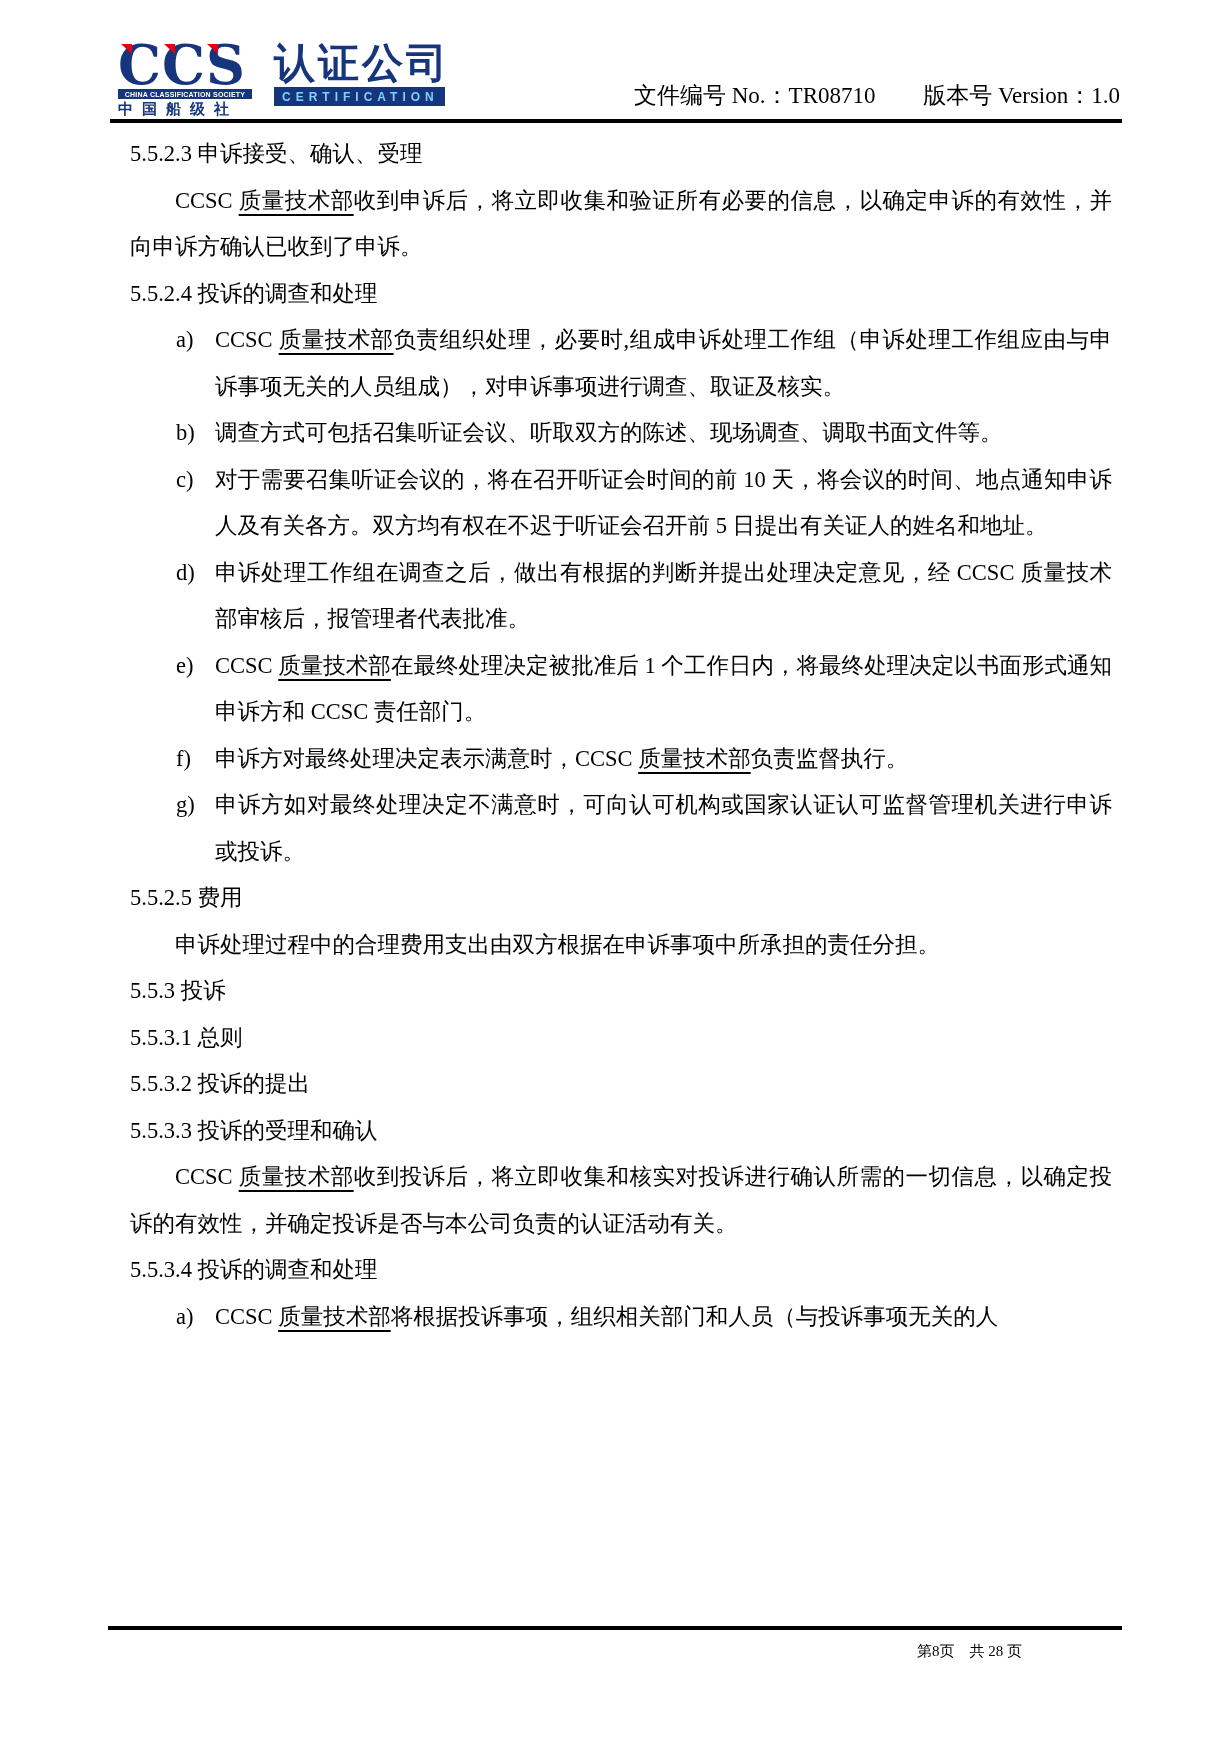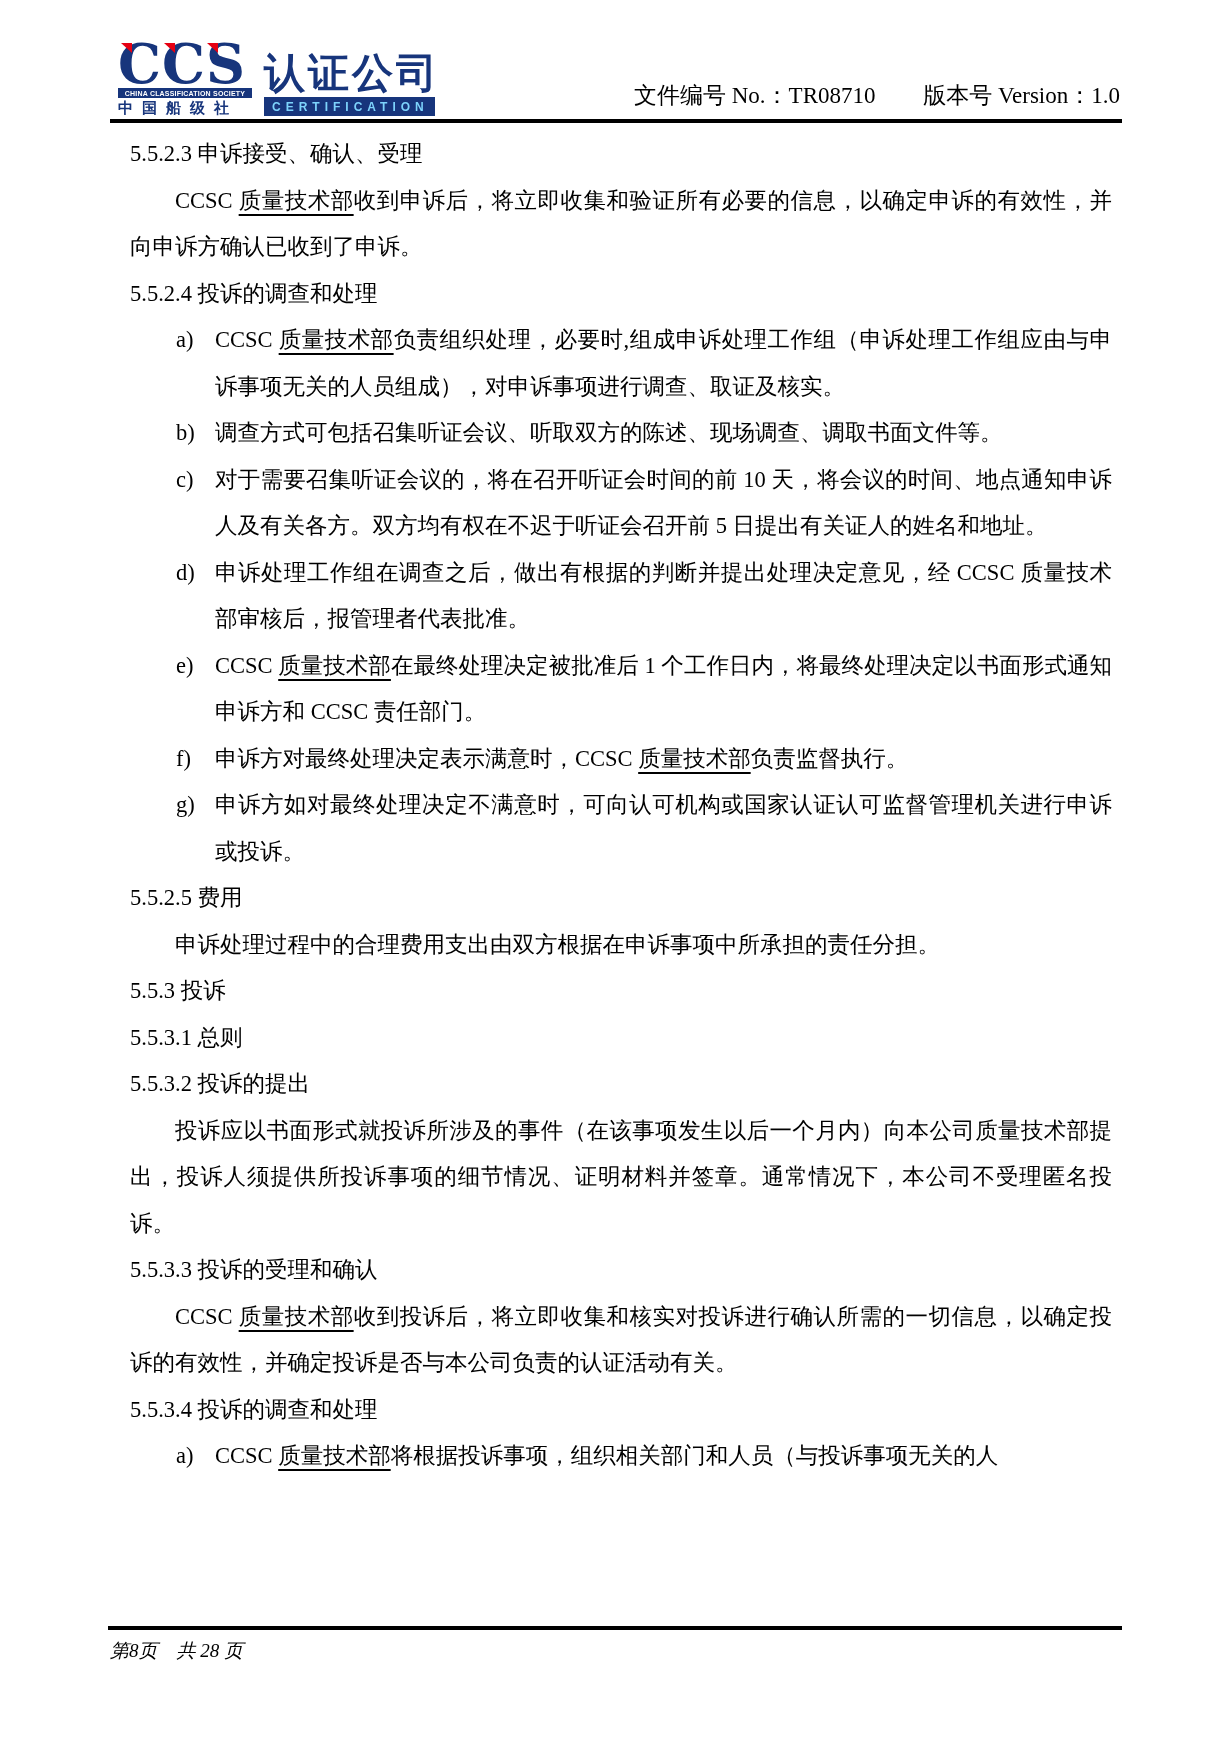--- a/index.html
+++ b/index.html
@@ -46,21 +46,21 @@
   }
   .society-cn {
     margin-top: 1px;
     color: #17357c;
     font-family: Liberation Sans, sans-serif;
     font-weight: bold;
     font-size: 15px;
     letter-spacing: 9px;
     white-space: nowrap;
   }
-  .logo-right { margin-left: 12px; padding-bottom: 2px; }
+  .logo-right { margin-left: 22px; padding-bottom: 13px; }
   .company-cn {
     color: #17357c;
     font-family: "Liberation Sans", sans-serif;
     font-weight: bold;
     font-size: 41px;
     line-height: 42px;
     letter-spacing: 3px;
     white-space: nowrap;
   }
   .cert-bar {
@@ -115,25 +115,24 @@
     right: 110px;
     top: 1626px;
     height: 4px;
     background: #000;
   }
   .footer-text {
     position: absolute;
     left: 110px;
     width: 1012px;
     top: 1636px;
-    text-align: left;
-    font-size: 19px;
+    text-align: right;
+    font-size: 15px;
     line-height: 30px;
     padding-right: 100px;
-    font-style: italic;
   }
 </style>
 </head>
 <body>
 
 <div class="page">
 
   <header>
     <div class="logo">
       <div class="logo-left">
@@ -192,21 +191,20 @@
     <div class="item">
       <span class="letter">g)</span>
       <span class="itext">申诉方如对最终处理决定不满意时，可向认可机构或国家认证认可监督管理机关进行申诉或投诉。</span>
     </div>
 
     <h3 class="h">5.5.2.5 费用</h3>
     <p class="para">申诉处理过程中的合理费用支出由双方根据在申诉事项中所承担的责任分担。</p>
     <h3 class="h">5.5.3 投诉</h3>
     <h3 class="h">5.5.3.1 总则</h3>
     <h3 class="h">5.5.3.2 投诉的提出</h3>
-    <p class="para">投诉应以书面形式就投诉所涉及的事件（在该事项发生以后一个月内）向本公司质量技术部提出，投诉人须提供所投诉事项的细节情况、证明材料并签章。通常情况下，本公司不受理匿名投诉。</p>
     <h3 class="h">5.5.3.3 投诉的受理和确认</h3>
     <p class="para">CCSC <u>质量技术部</u>收到投诉后，将立即收集和核实对投诉进行确认所需的一切信息，以确定投诉的有效性，并确定投诉是否与本公司负责的认证活动有关。</p>
     <h3 class="h">5.5.3.4 投诉的调查和处理</h3>
 
     <div class="item">
       <span class="letter">a)</span>
       <span class="itext">CCSC <u>质量技术部</u>将根据投诉事项，组织相关部门和人员（与投诉事项无关的人</span>
     </div>
   </main>
 

